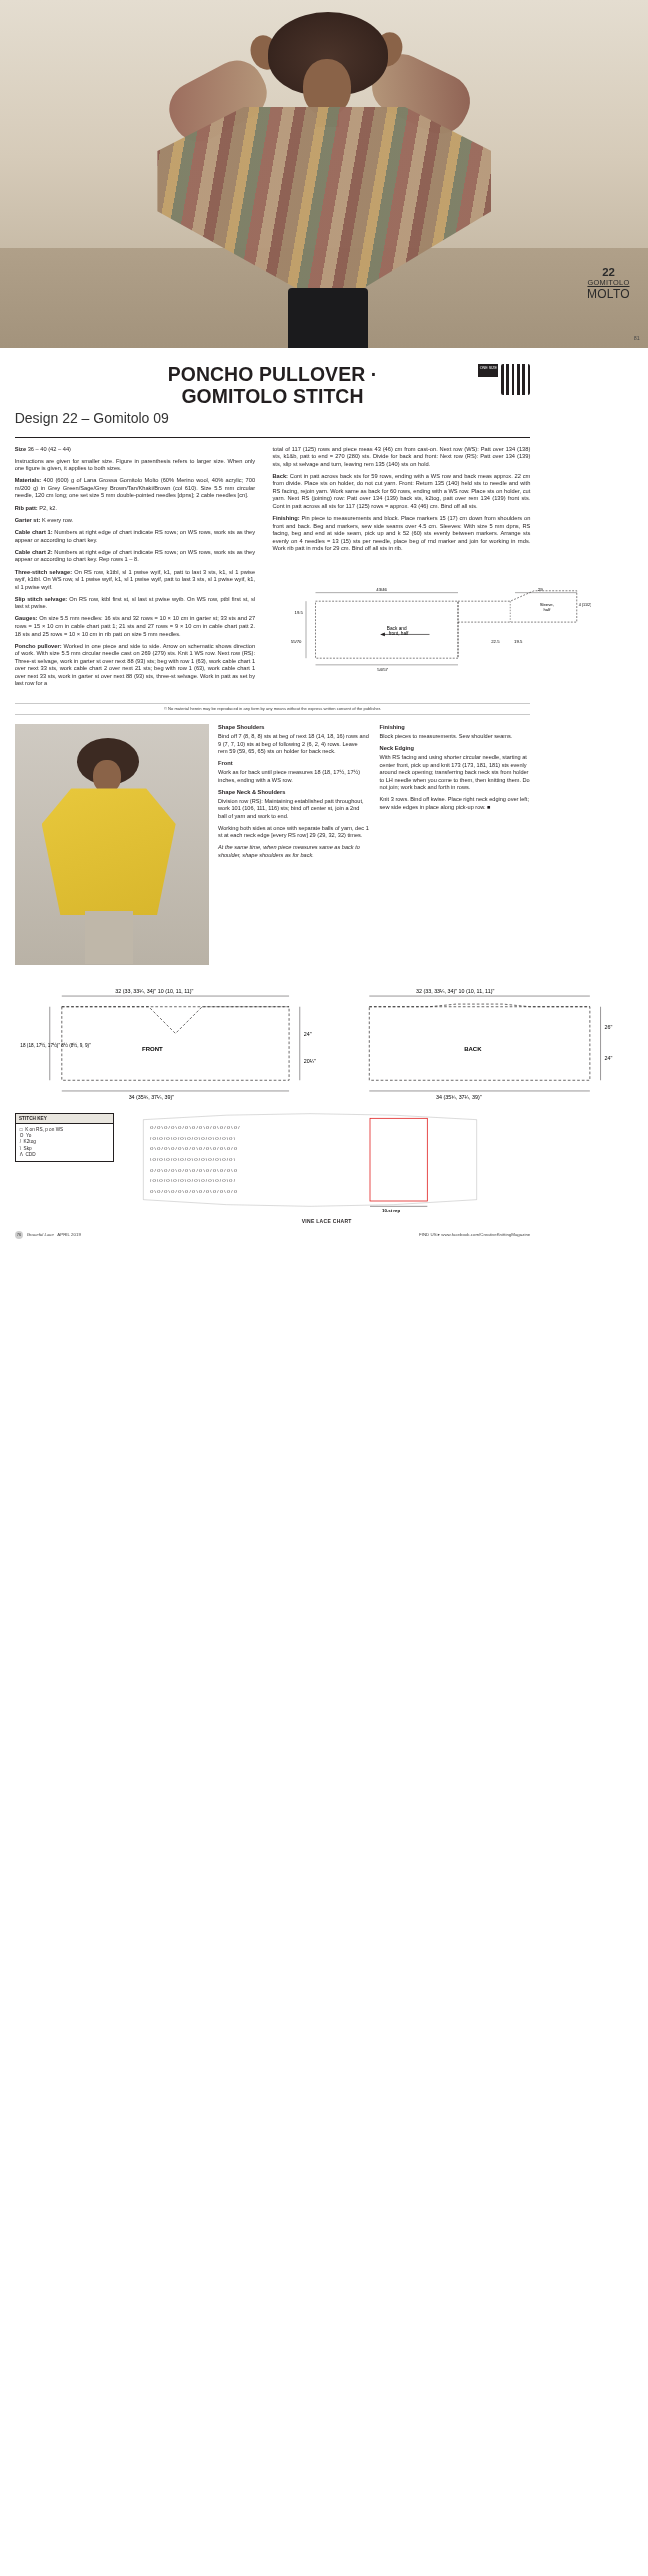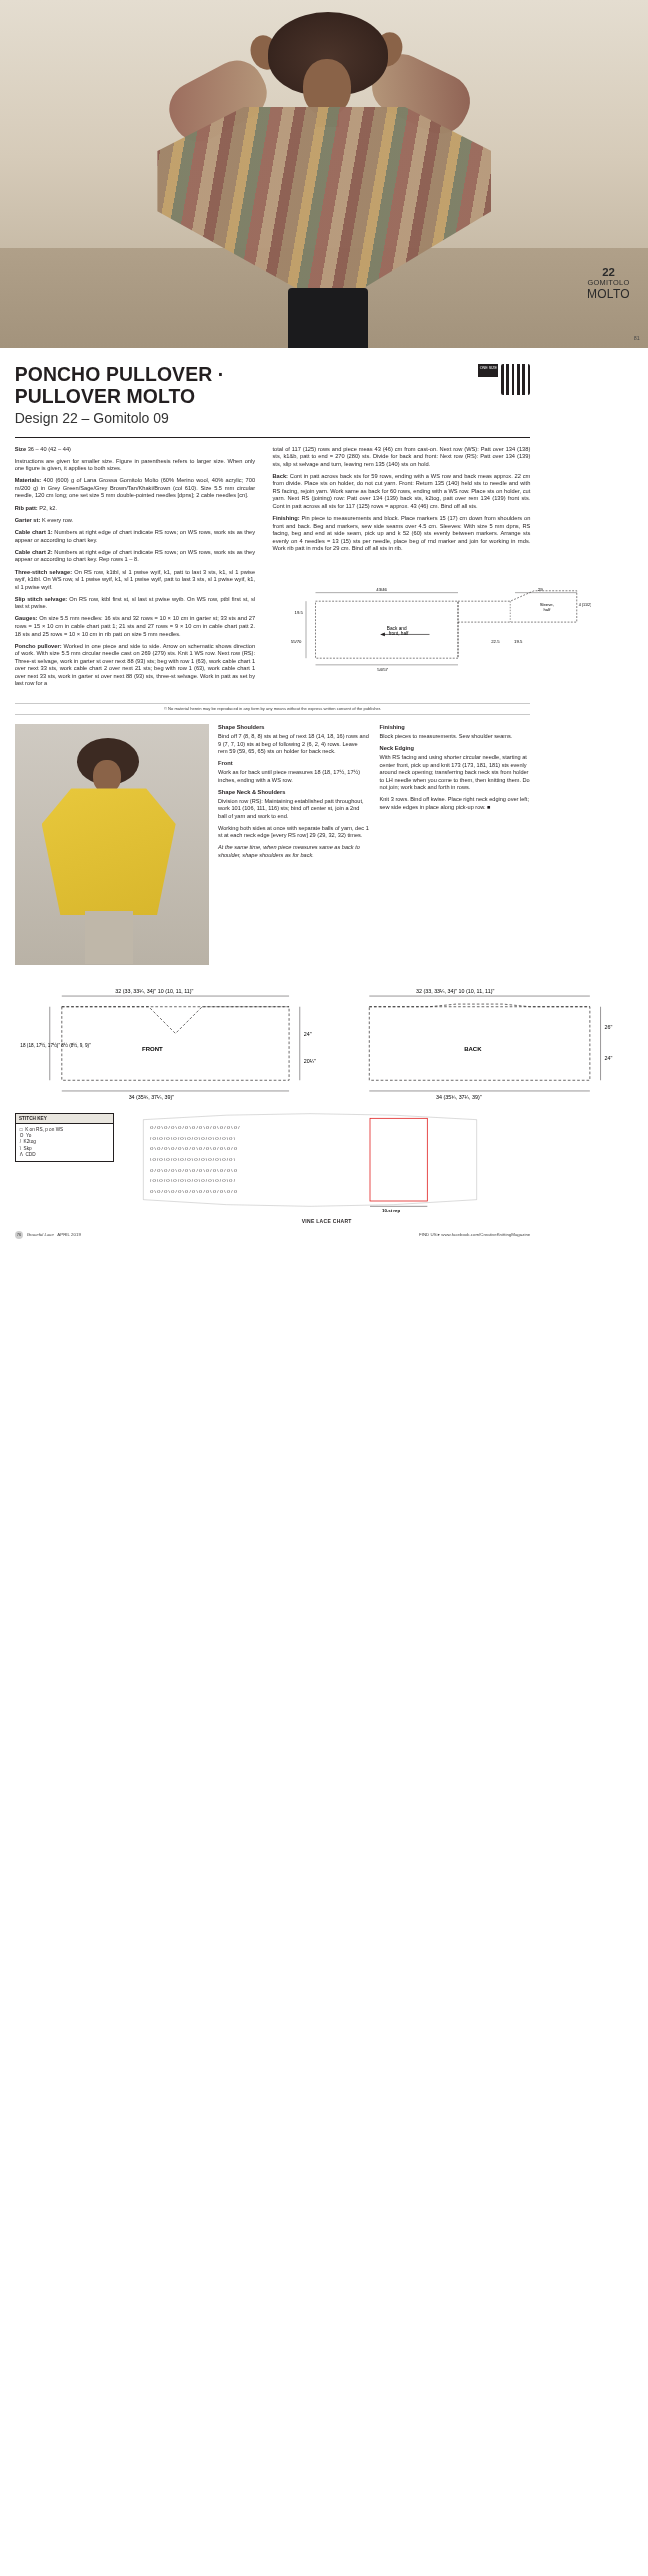--- a/index.html
+++ b/index.html
@@ -64,30 +64,30 @@
     transform:rotate(26deg); border-radius:27px;
   }
   .hand-l { position:absolute; left:107px; top:28px; width:28px; height:35px; background:#8a6348; border-radius:50%; transform:rotate(-20deg);}
   .hand-r { position:absolute; left:230px; top:25.4px; width:28px; height:35px; background:#8a6348; border-radius:50%; transform:rotate(18deg);}
   .legs { position:absolute; left:144px; top:281px; width:80px; height:67px; background:#1b1b1d; border-radius:4px 4px 0 0;}
   .hero .logo-box {
     position:absolute; right:19px; top:266px; text-align:center;
     color:#2b2b2b; line-height:1.15;
   }
   .hero .logo-box .num { font-size:11.4px; font-weight:bold; }
-  .hero .logo-box .nm1 { font-size:7.4px; letter-spacing:0.3px; }
+  .hero .logo-box .nm1 { font-size:7.4px; letter-spacing:0.3px;text-decoration:underline; }
   .hero .logo-box .nm2 { font-size:12px; letter-spacing:0.3px; }
   .hero .pgnum { position:absolute; right:9.4px; bottom:6.7px; font-size:5.3px; color:#4a4a4a;}
 
   
   .titlewrap { position:relative; padding:16px 14.7px 4px 14.7px; }
   h1.title {
     font-family:"Liberation Sans", sans-serif;
     font-size:19.4px; font-weight:bold; line-height:1.12;
-    margin:0; letter-spacing:0.1px;
+    margin:0; letter-spacing:0.1px;text-align:center;
   }
   .subtitle { font-size:14px; margin-top:2.7px; color:#333; }
   .yarnmark {
     position:absolute; right:14.7px; top:16px; width:52px; height:32px;
   }
   .yarnmark .sq {
     position:absolute; left:0; top:0; width:20px; height:13.4px;
     background:#231f20; color:#fff; font-size:3.7px; text-align:center;
     line-height:4.3px; padding-top:2px;
   }
@@ -186,21 +186,21 @@
       <div class="num">22</div>
       <div class="nm1">GOMITOLO</div>
       <div class="nm2">MOLTO</div>
     </div>
     <div class="pgnum">81</div>
   </div>
 
   <div class="titlewrap">
     <h1 class="title">
       <span>PONCHO PULLOVER ·</span><br>
-      <span>PULLOVER MOLTO</span>
+      <span>GOMITOLO STITCH</span>
     </h1>
     <div class="subtitle">Design 22 – Gomitolo 09</div>
     <div class="yarnmark">
       <div class="sq">ONE SIZE</div>
       <div class="stripes"></div>
     </div>
   </div>
   <div class="rule"></div>
 
   <div class="cols2">

